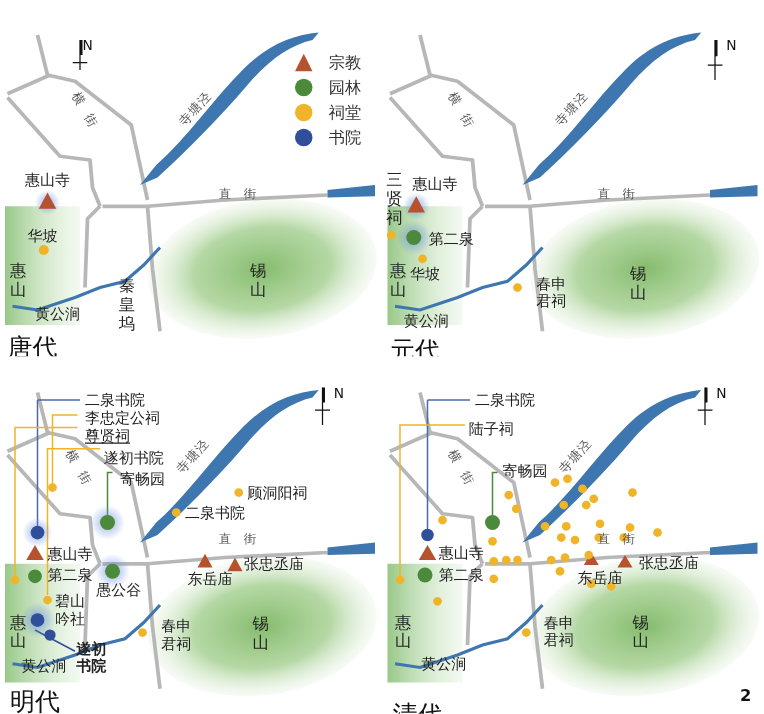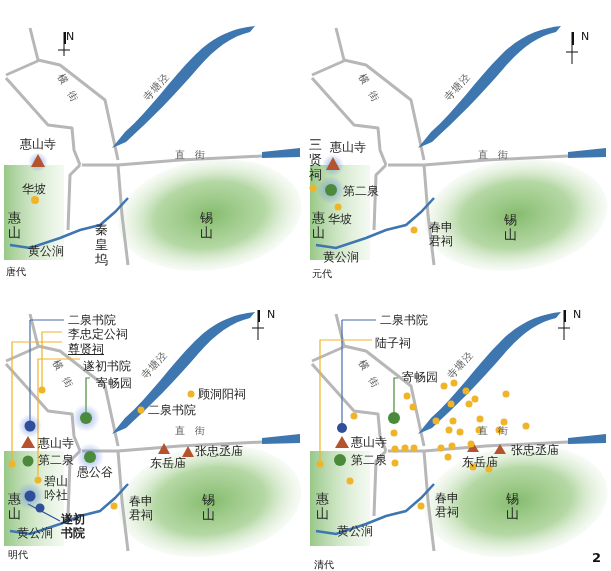--- a/index.html
+++ b/index.html
@@ -3,21 +3,21 @@
 <meta charset="utf-8">
 <style>
   html, body { margin:0; padding:0; background:#ffffff; }
   body { width:611px; height:571px; position:relative; overflow:hidden;
          font-family: "DejaVu Sans", "Liberation Sans", sans-serif; color:#222; }
   .panel { position:absolute; width:305px; height:285px; overflow:hidden; }
   .panel svg { position:absolute; left:0; top:0; }
   .lbl { position:absolute; font-size:12px; line-height:14px; color:#222; white-space:nowrap; }
   .vlbl { position:absolute; font-size:13px; line-height:15px; color:#222; width:13px; text-align:center; white-space:normal; word-break:break-all; }
   .road-lbl { position:absolute; font-size:10px; color:#555; letter-spacing:10px; }
-  .era { position:absolute; font-size:10px; color:#111; }
+  .era { position:absolute; font-size:20px; color:#111; }
   .north { position:absolute; font-size:11px; color:#111; }
   .legend { position:absolute; left:235px; top:40px; }
   .legend-row { display:flex; align-items:center; height:20px; font-size:13px; color:#333; }
   .legend-sym { width:16px; height:16px; margin-right:12px; display:flex; align-items:center; justify-content:center; }
   .dot { border-radius:50%; display:inline-block; }
   .tri { width:0; height:0; border-left:7px solid transparent; border-right:7px solid transparent; border-bottom:14px solid #b5532f; }
   .page-num { position:absolute; right:10px; bottom:6px; font-size:13px; font-weight:bold; color:#111; }
 </style>
 </head>
 <body>
@@ -67,20 +67,46 @@
     <polygon points="38,154 31,167 45,167" fill="#b5532f"></polygon>
     <circle cx="35" cy="200" r="4" fill="#f0b429"></circle>
   </svg>
   <div class="north" style="left:66px;top:30px;">N</div>
   <svg style="left:58px;top:30px;position:absolute" width="12" height="26">
       <line x1="6" y1="2" x2="6" y2="26" stroke="#111" stroke-width="1"></line>
       <line x1="0" y1="20" x2="12" y2="20" stroke="#111" stroke-width="1"></line>
       <line x1="7" y1="2" x2="7" y2="14" stroke="#111" stroke-width="2"></line>
     </svg>
 
+  <div class="legend">
+    <div class="legend-row">
+        <span class="legend-sym">
+          <span class="tri"></span>
+        </span>
+        <span>宗教</span>
+      </div>
+    <div class="legend-row">
+        <span class="legend-sym">
+          <span class="dot" style="width:14px;height:14px;background:#4a8a3a"></span>
+        </span>
+        <span>园林</span>
+      </div>
+    <div class="legend-row">
+        <span class="legend-sym">
+          <span class="dot" style="width:14px;height:14px;background:#f0b429"></span>
+        </span>
+        <span>祠堂</span>
+      </div>
+    <div class="legend-row">
+        <span class="legend-sym">
+          <span class="dot" style="width:14px;height:14px;background:#2f4f9a"></span>
+        </span>
+        <span>书院</span>
+      </div>
+  </div>
 
   <div class="road-lbl" style="left:50px;top:85px;transform:rotate(60deg);">横街</div>
   <div class="road-lbl" style="left:175px;top:148px;">直街</div>
   <div class="road-lbl" style="left:140px;top:80px;transform:rotate(-48deg);letter-spacing:1px;">寺塘泾</div>
   <div class="lbl" style="left:20px;top:137px;">惠山寺</div>
   <div class="lbl" style="left:22px;top:182px;">华坡</div>
   <div class="vlbl" style="left:8px;top:210px;">惠山</div>
   <div class="lbl" style="left:28px;top:244px;">黄公涧</div>
   <div class="vlbl" style="left:95px;top:222px;">秦皇坞</div>
   <div class="vlbl" style="left:200px;top:210px;">锡山</div>

